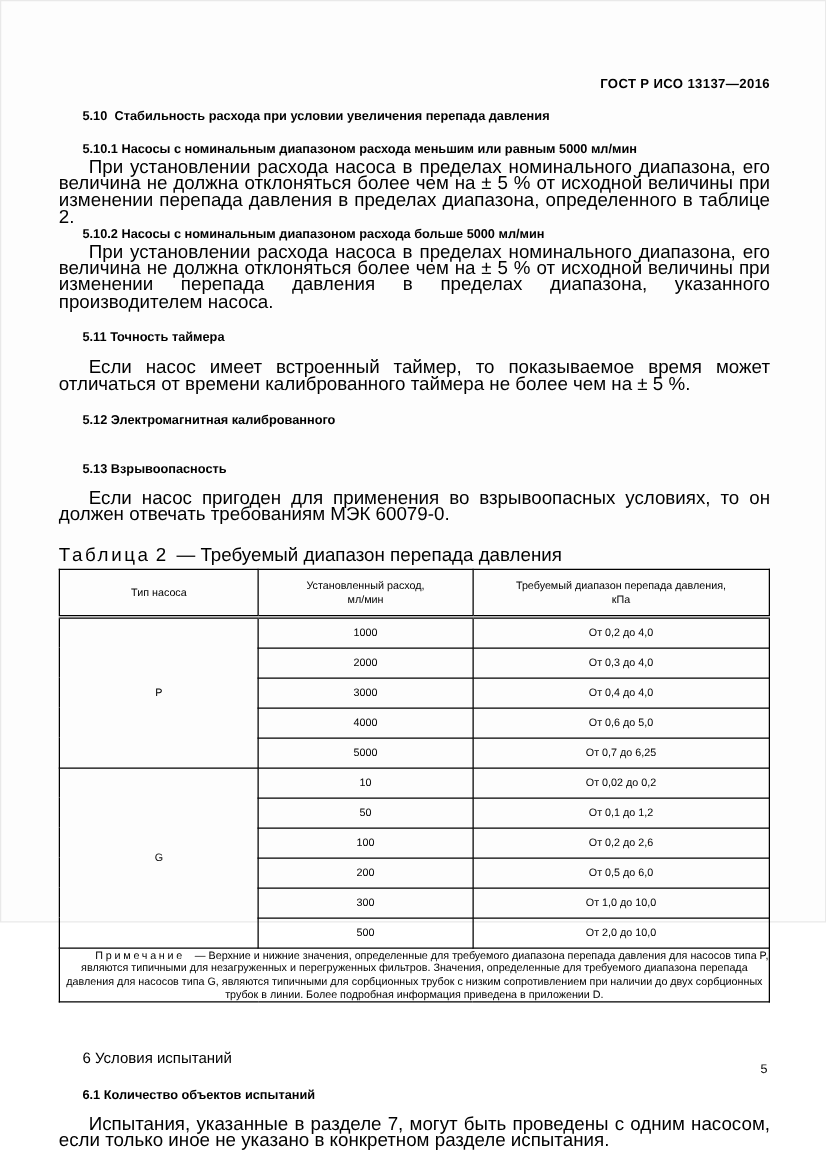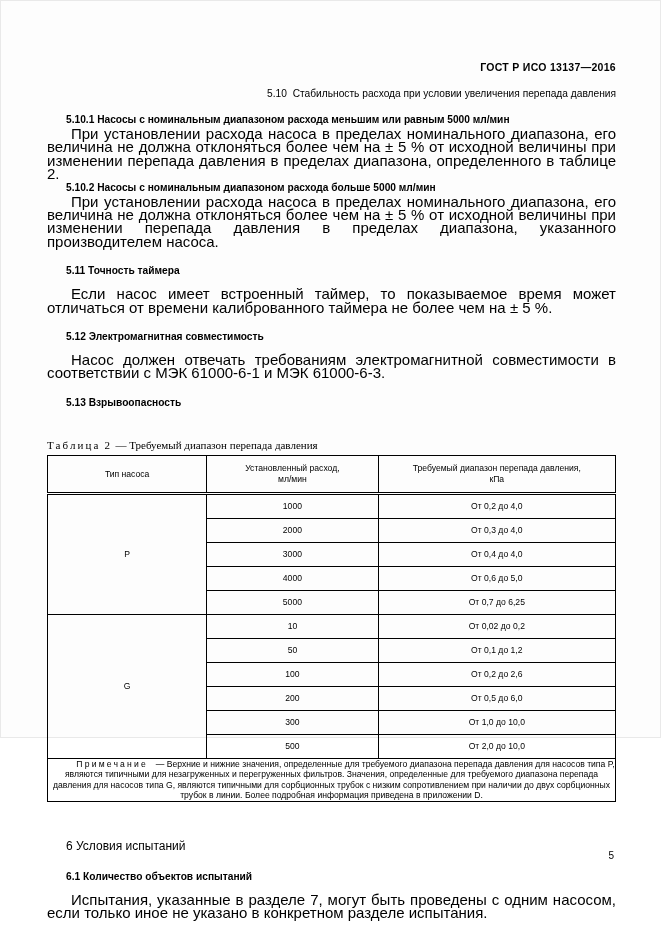--- a/index.html
+++ b/index.html
@@ -37,26 +37,25 @@
     width: 569px;
     text-align: right;
     font-size: 10.5px;
     font-weight: bold;
     letter-spacing: 0.3px;
   }
 
   
   .h-sec {
     font-size: 10.2px;
-    font-weight: normal;
+    font-weight: bold;
     margin: 0;
     padding: 0;
     text-indent: 19px;
     line-height: 13px;
-    text-align: right;
   }
   .h-sec .num { margin-right: 3px; }
   .h-main {
     font-size: 12px;
     font-weight: normal;
     text-indent: 19px;
     line-height: 16px;
     margin: 0;
   }
   .h-sub {
@@ -74,25 +73,24 @@
     text-indent: 24px;
   }
   p.body.j { text-align-last: left; }
   .sp9  { height: 9px; }
   .sp13 { height: 13px; }
   .sp16 { height: 16px; }
   .sp20 { height: 20px; }
 
   
   .tbl-caption {
-    font-size: 11px;
+    font-size: 15px;
     line-height: 12px;
     margin: 0;
     white-space: nowrap;
-    font-family: Liberation Serif, serif;
   }
   .tbl-caption .tw { letter-spacing: 2.1px; }
   .tbl-caption .tn { margin-left: 4px; }
 
   
   table.main {
     border-collapse: collapse;
     width: 569px;
     table-layout: fixed;
     margin-top: 4px;
@@ -172,31 +170,31 @@
 
     <div class="h-sub">
       <span class="num">5.11</span><span>&nbsp;</span><span>Точность таймера</span>
     </div>
     <div class="sp9"></div>
     <p class="body j">Если насос имеет встроенный таймер, то показываемое время может отличаться от времени калиброванного таймера не более чем на ± 5 %.</p>
 
     <div class="sp16"></div>
 
     <div class="h-sub">
-      <span class="num">5.12</span><span>&nbsp;</span><span>Электромагнитная совместимость</span>
-    </div>
-    <div class="sp9"></div>
-    <p class="body" style="text-align:justify">Насос должен отвечать требованиям электромагнитной совместимости в соответствии с МЭК 61000-6-1 и МЭК 61000-6-3.</p>
+      <span class="num">5.12</span><span>&nbsp;</span><span>Электромагнитная калиброванного</span>
+    </div>
+    <div class="sp9"></div>
 
     <div class="sp16"></div>
 
     <div class="h-sub">
       <span class="num">5.13</span><span>&nbsp;</span><span>Взрывоопасность</span>
     </div>
     <div class="sp9"></div>
+    <p class="body j">Если насос пригоден для применения во взрывоопасных условиях, то он должен отвечать требованиям МЭК 60079-0.</p>
 
     <div class="sp20"></div>
 
     <div class="tbl-caption">
       <span class="tw">Таблица</span><span class="tn">2</span><span>&nbsp;&nbsp;</span><span>—</span><span>&nbsp;</span><span>Требуемый диапазон перепада давления</span>
     </div>
 
     <table class="main">
       <colgroup>
         <col class="colA">

